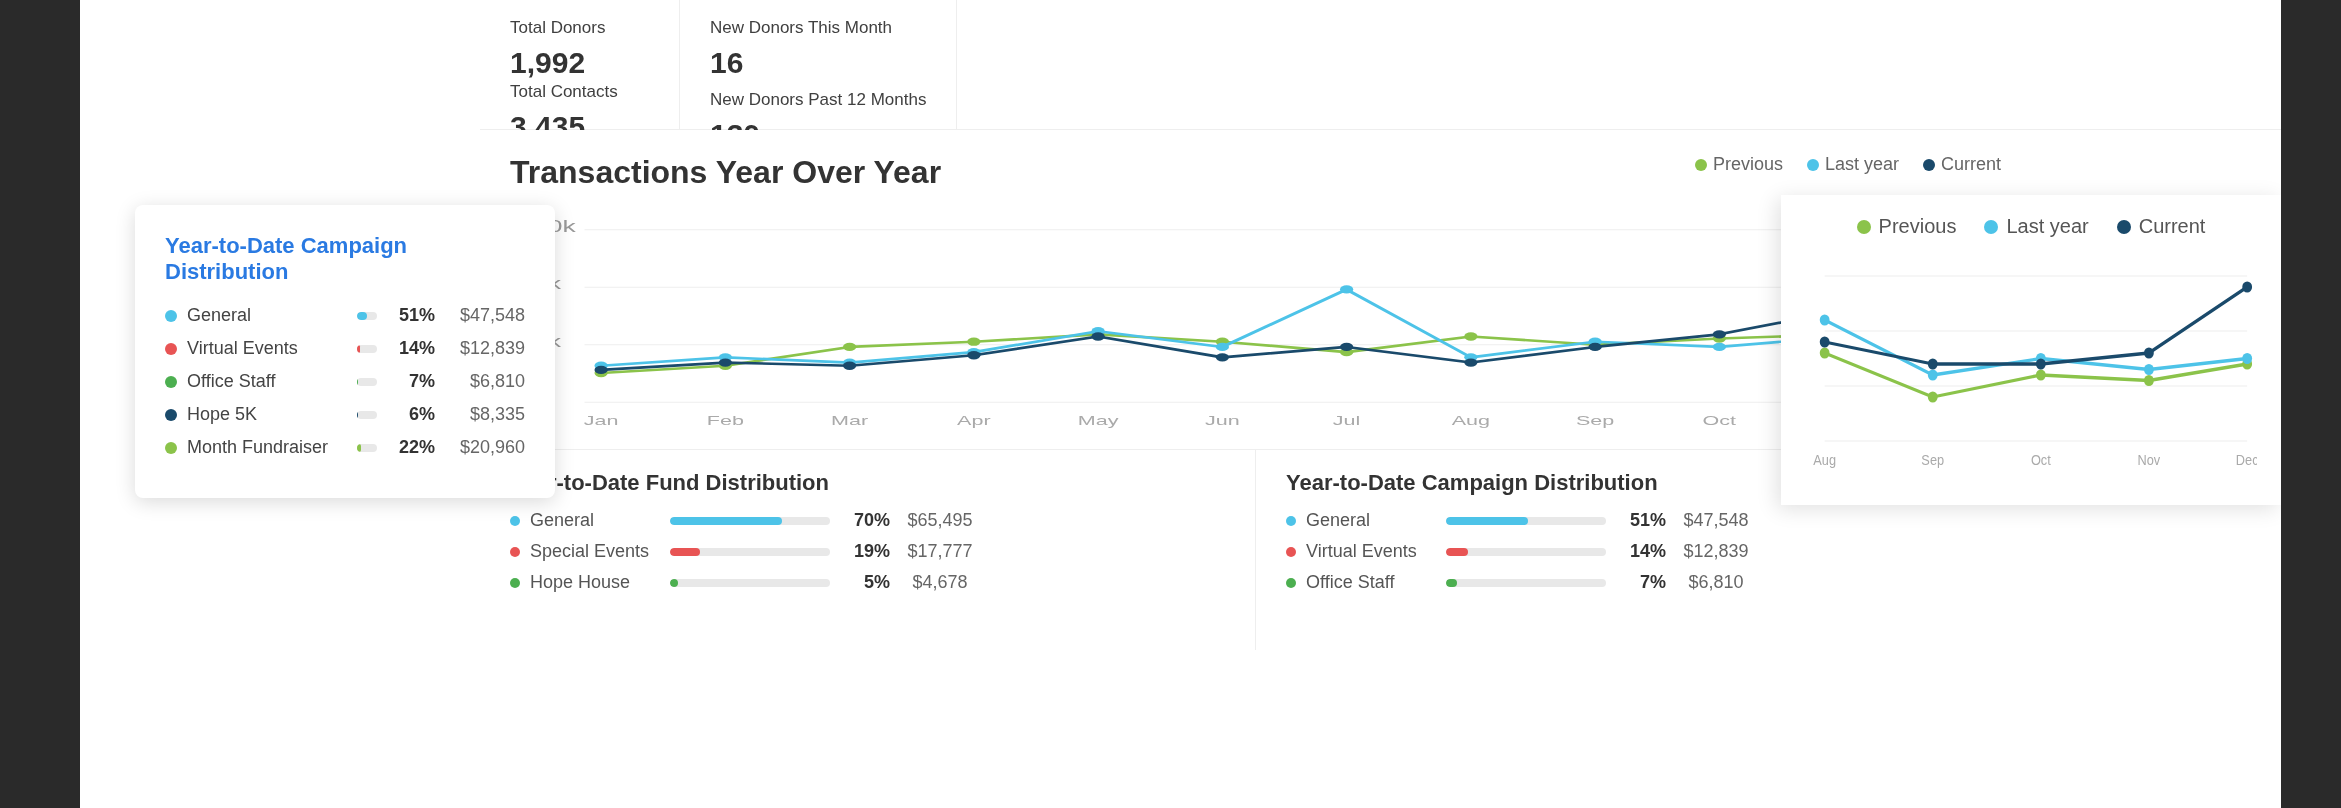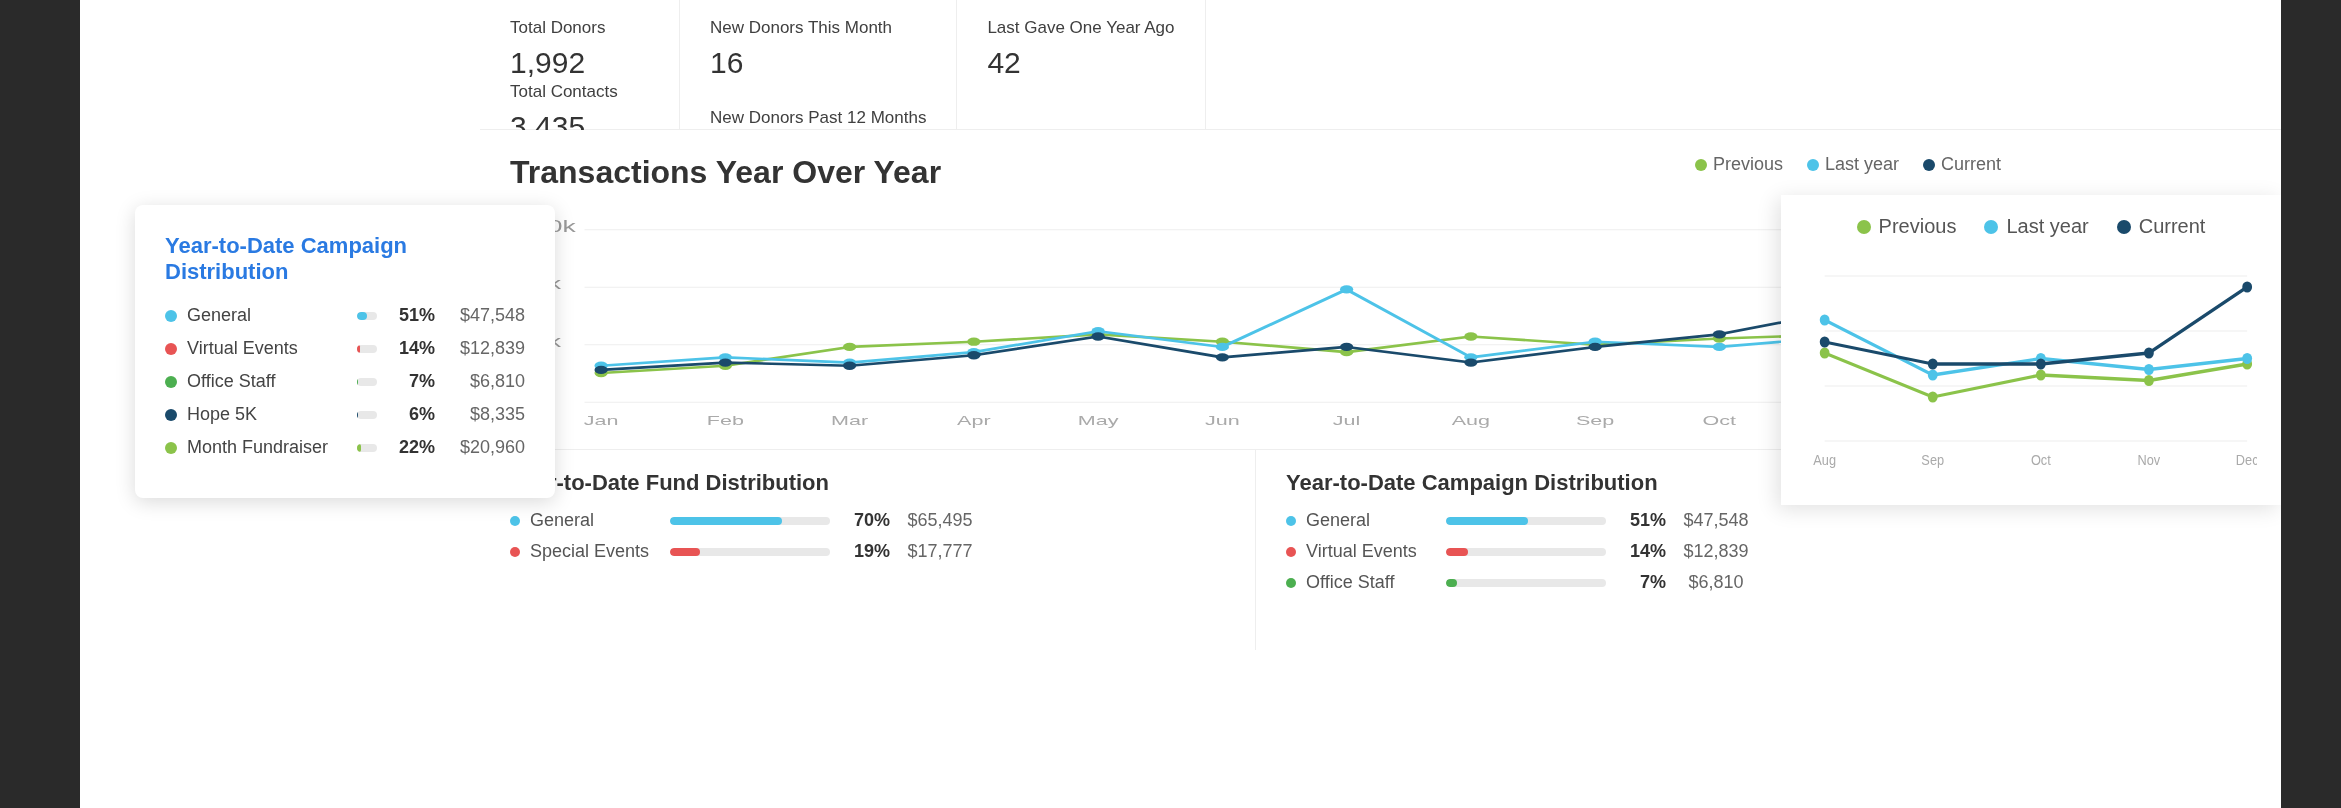--- a/index.html
+++ b/index.html
@@ -41,21 +41,21 @@
     }
 
     .stat-label {
       font-size: 17px;
       color: #404040;
       margin-bottom: 8px;
     }
 
     .stat-value {
       font-size: 30px;
-      font-weight: 400;
+      font-weight: 700;
       color: #333;
     }
 
     
     .transactions-section {
       position: absolute;
       top: 130px;
       left: 400px;
       right: 250px;
       height: 320px;
@@ -338,26 +338,22 @@
     <div class="stats-bar">
       <div class="stat-cell">
         <div class="stat-label">Total Donors</div>
         <div class="stat-value">1,992</div>
         <div class="stat-label" style="margin-top:2px">Total Contacts</div>
         <div class="stat-value">3,435</div>
       </div>
       <div class="stat-cell">
         <div class="stat-label">New Donors This Month</div>
         <div class="stat-value">16</div>
-        <div class="stat-label" style="margin-top:28px">New Donors Past 12 Months</div>
+        <div class="stat-label" style="margin-top:10px">New Donors Past 12 Months</div>
         <div class="stat-value">130</div>
-      </div>
-      <div class="stat-cell">
-        <div class="stat-label">Last Gave One Year Ago</div>
-        <div class="stat-value">42</div>
       </div>
     </div>
 
     <div class="transactions-section">
       <div class="section-title">Transactions Year Over Year</div>
       <div class="chart-legend">
         <div class="legend-item">
           <div class="legend-dot previous"></div>
           <span>Previous</span>
         </div>
@@ -456,20 +452,29 @@
         </div>
         <div class="dist-item">
           <div class="dist-dot" style="background:#e85454"></div>
           <div class="dist-name">Special Events</div>
           <div class="dist-bar-bg">
             <div class="dist-bar-fill" style="background:#e85454;width:19%"></div>
           </div>
           <div class="dist-pct">19%</div>
           <div class="dist-amount">$17,777</div>
         </div>
+        <div class="dist-item">
+          <div class="dist-dot" style="background:#4caf50"></div>
+          <div class="dist-name">Hope House</div>
+          <div class="dist-bar-bg">
+            <div class="dist-bar-fill" style="background:#4caf50;width:5%"></div>
+          </div>
+          <div class="dist-pct">5%</div>
+          <div class="dist-amount">$4,678</div>
+        </div>
       </div>
 
       <div class="distribution-section">
         <div class="dist-title">Year-to-Date Campaign Distribution</div>
         <div class="dist-item">
           <div class="dist-dot" style="background:#4dc3e8"></div>
           <div class="dist-name">General</div>
           <div class="dist-bar-bg">
             <div class="dist-bar-fill" style="background:#4dc3e8;width:51%"></div>
           </div>

